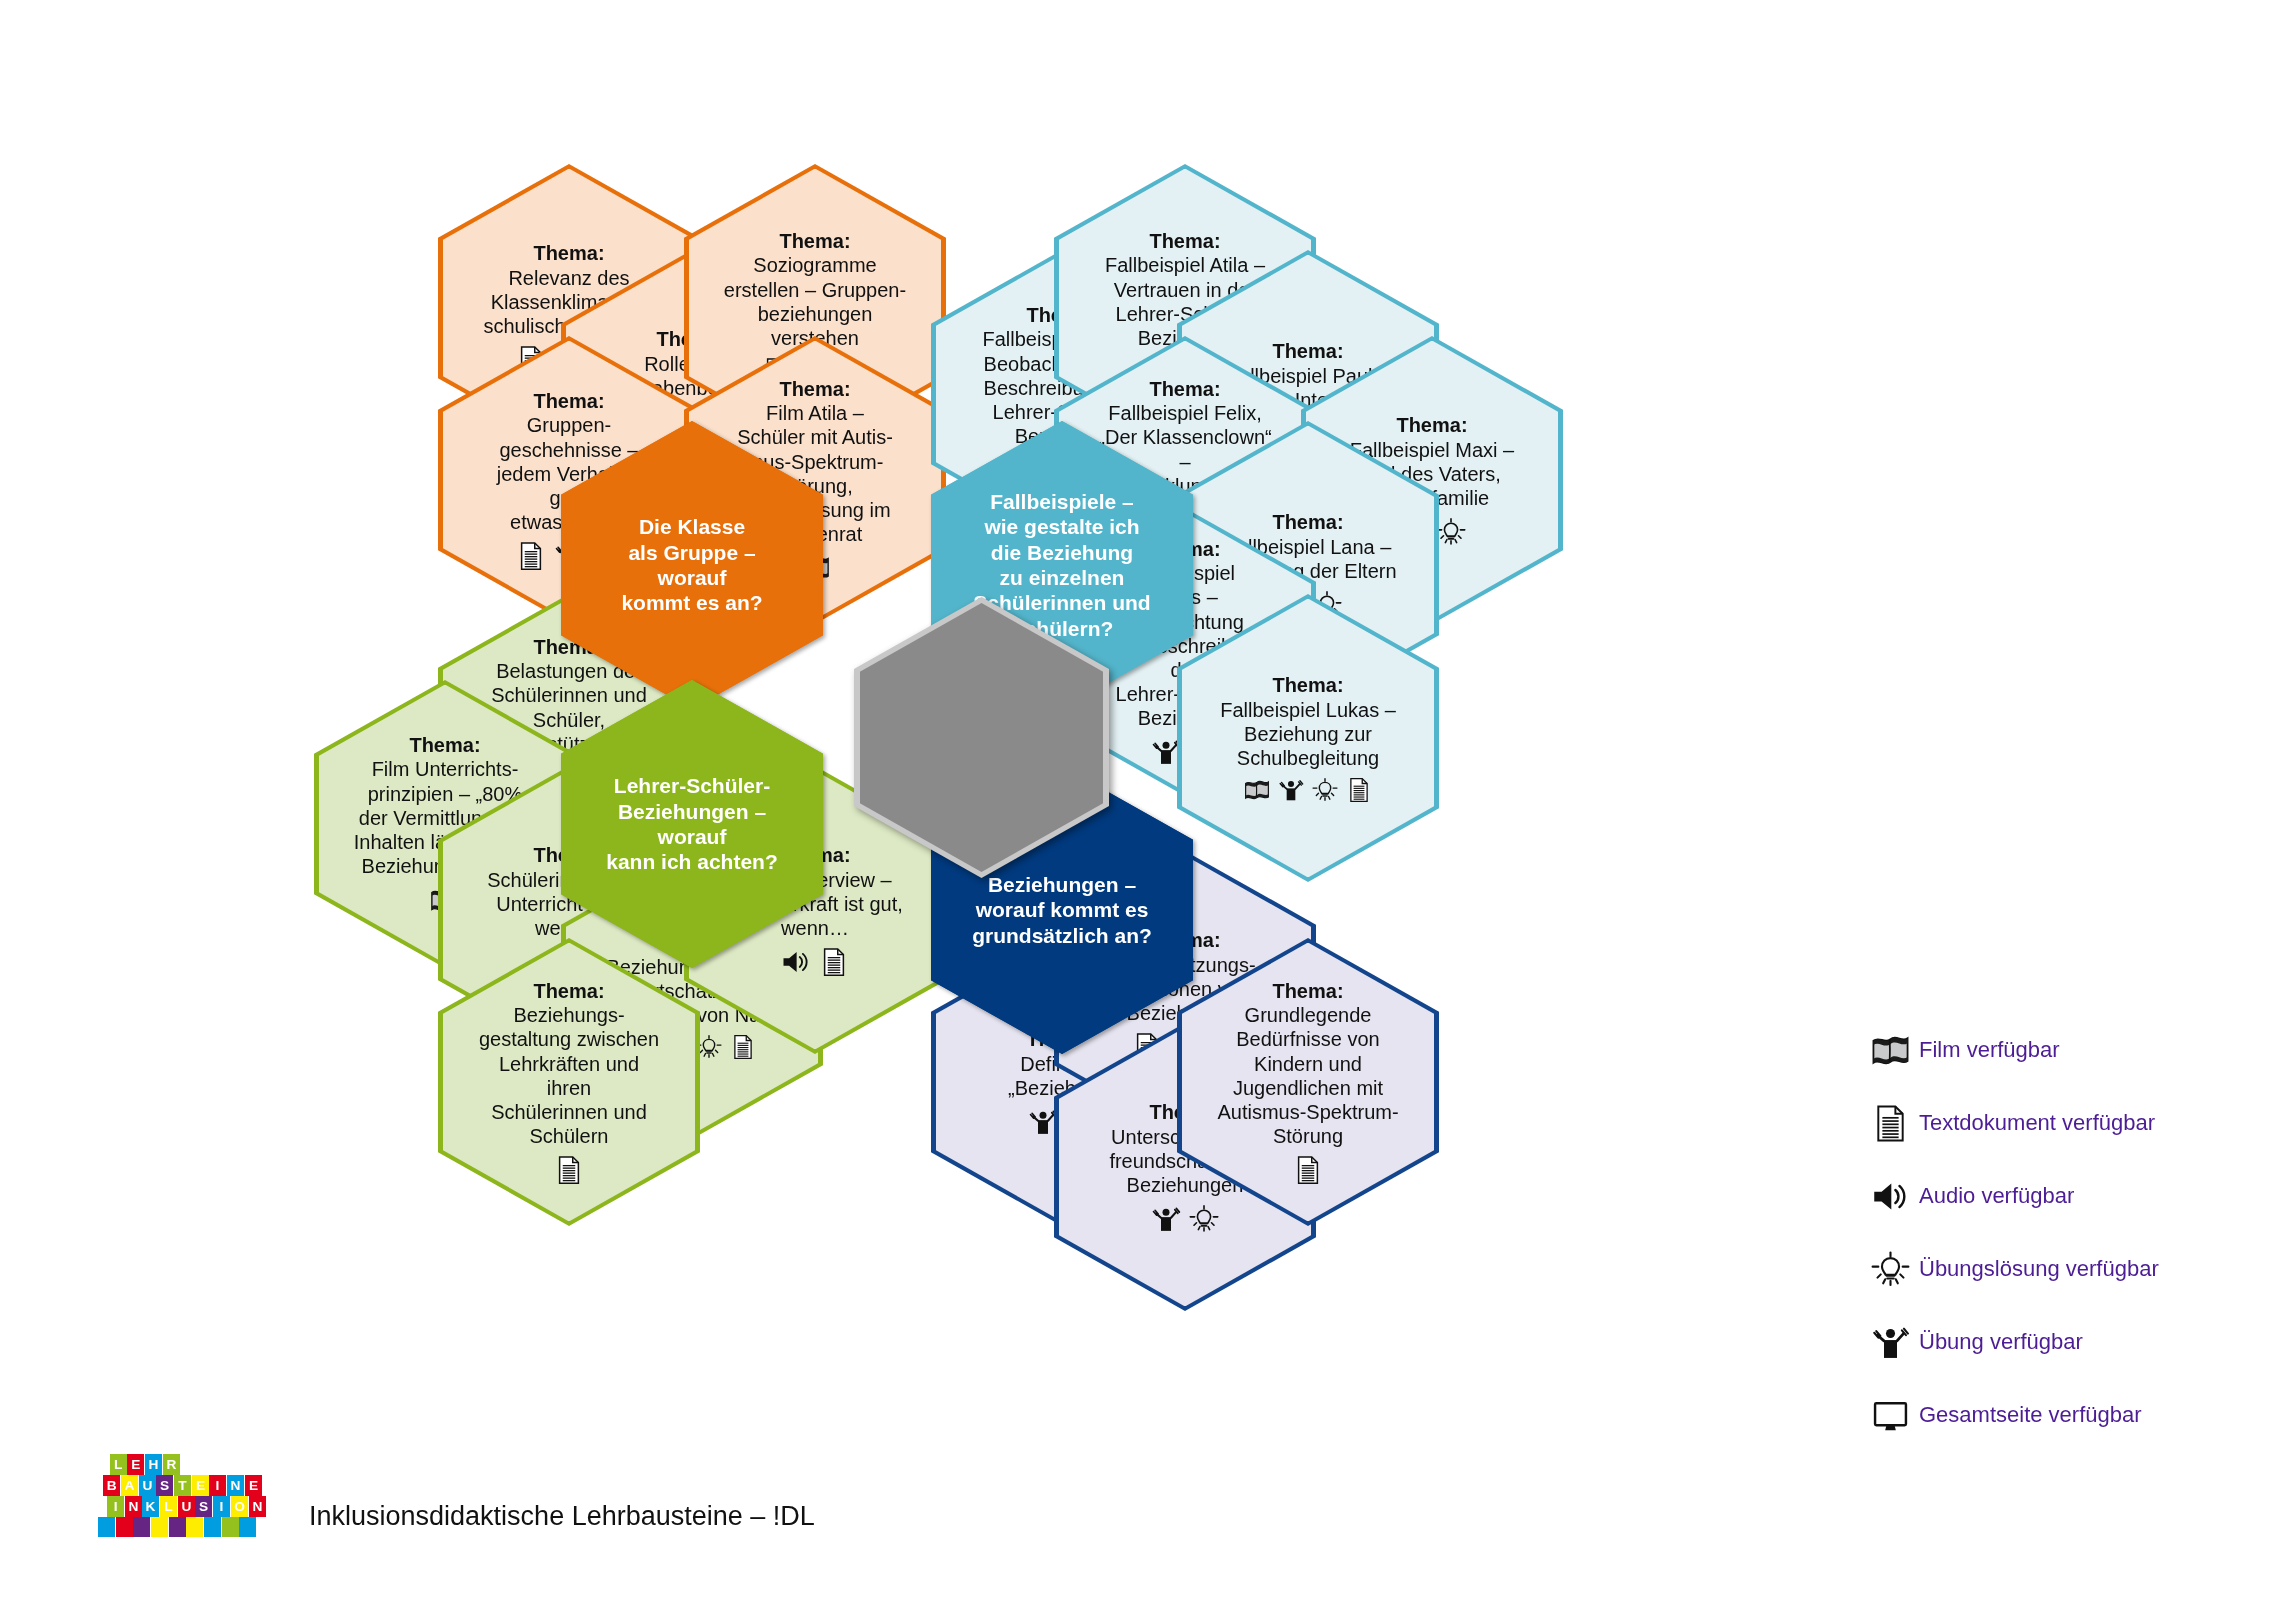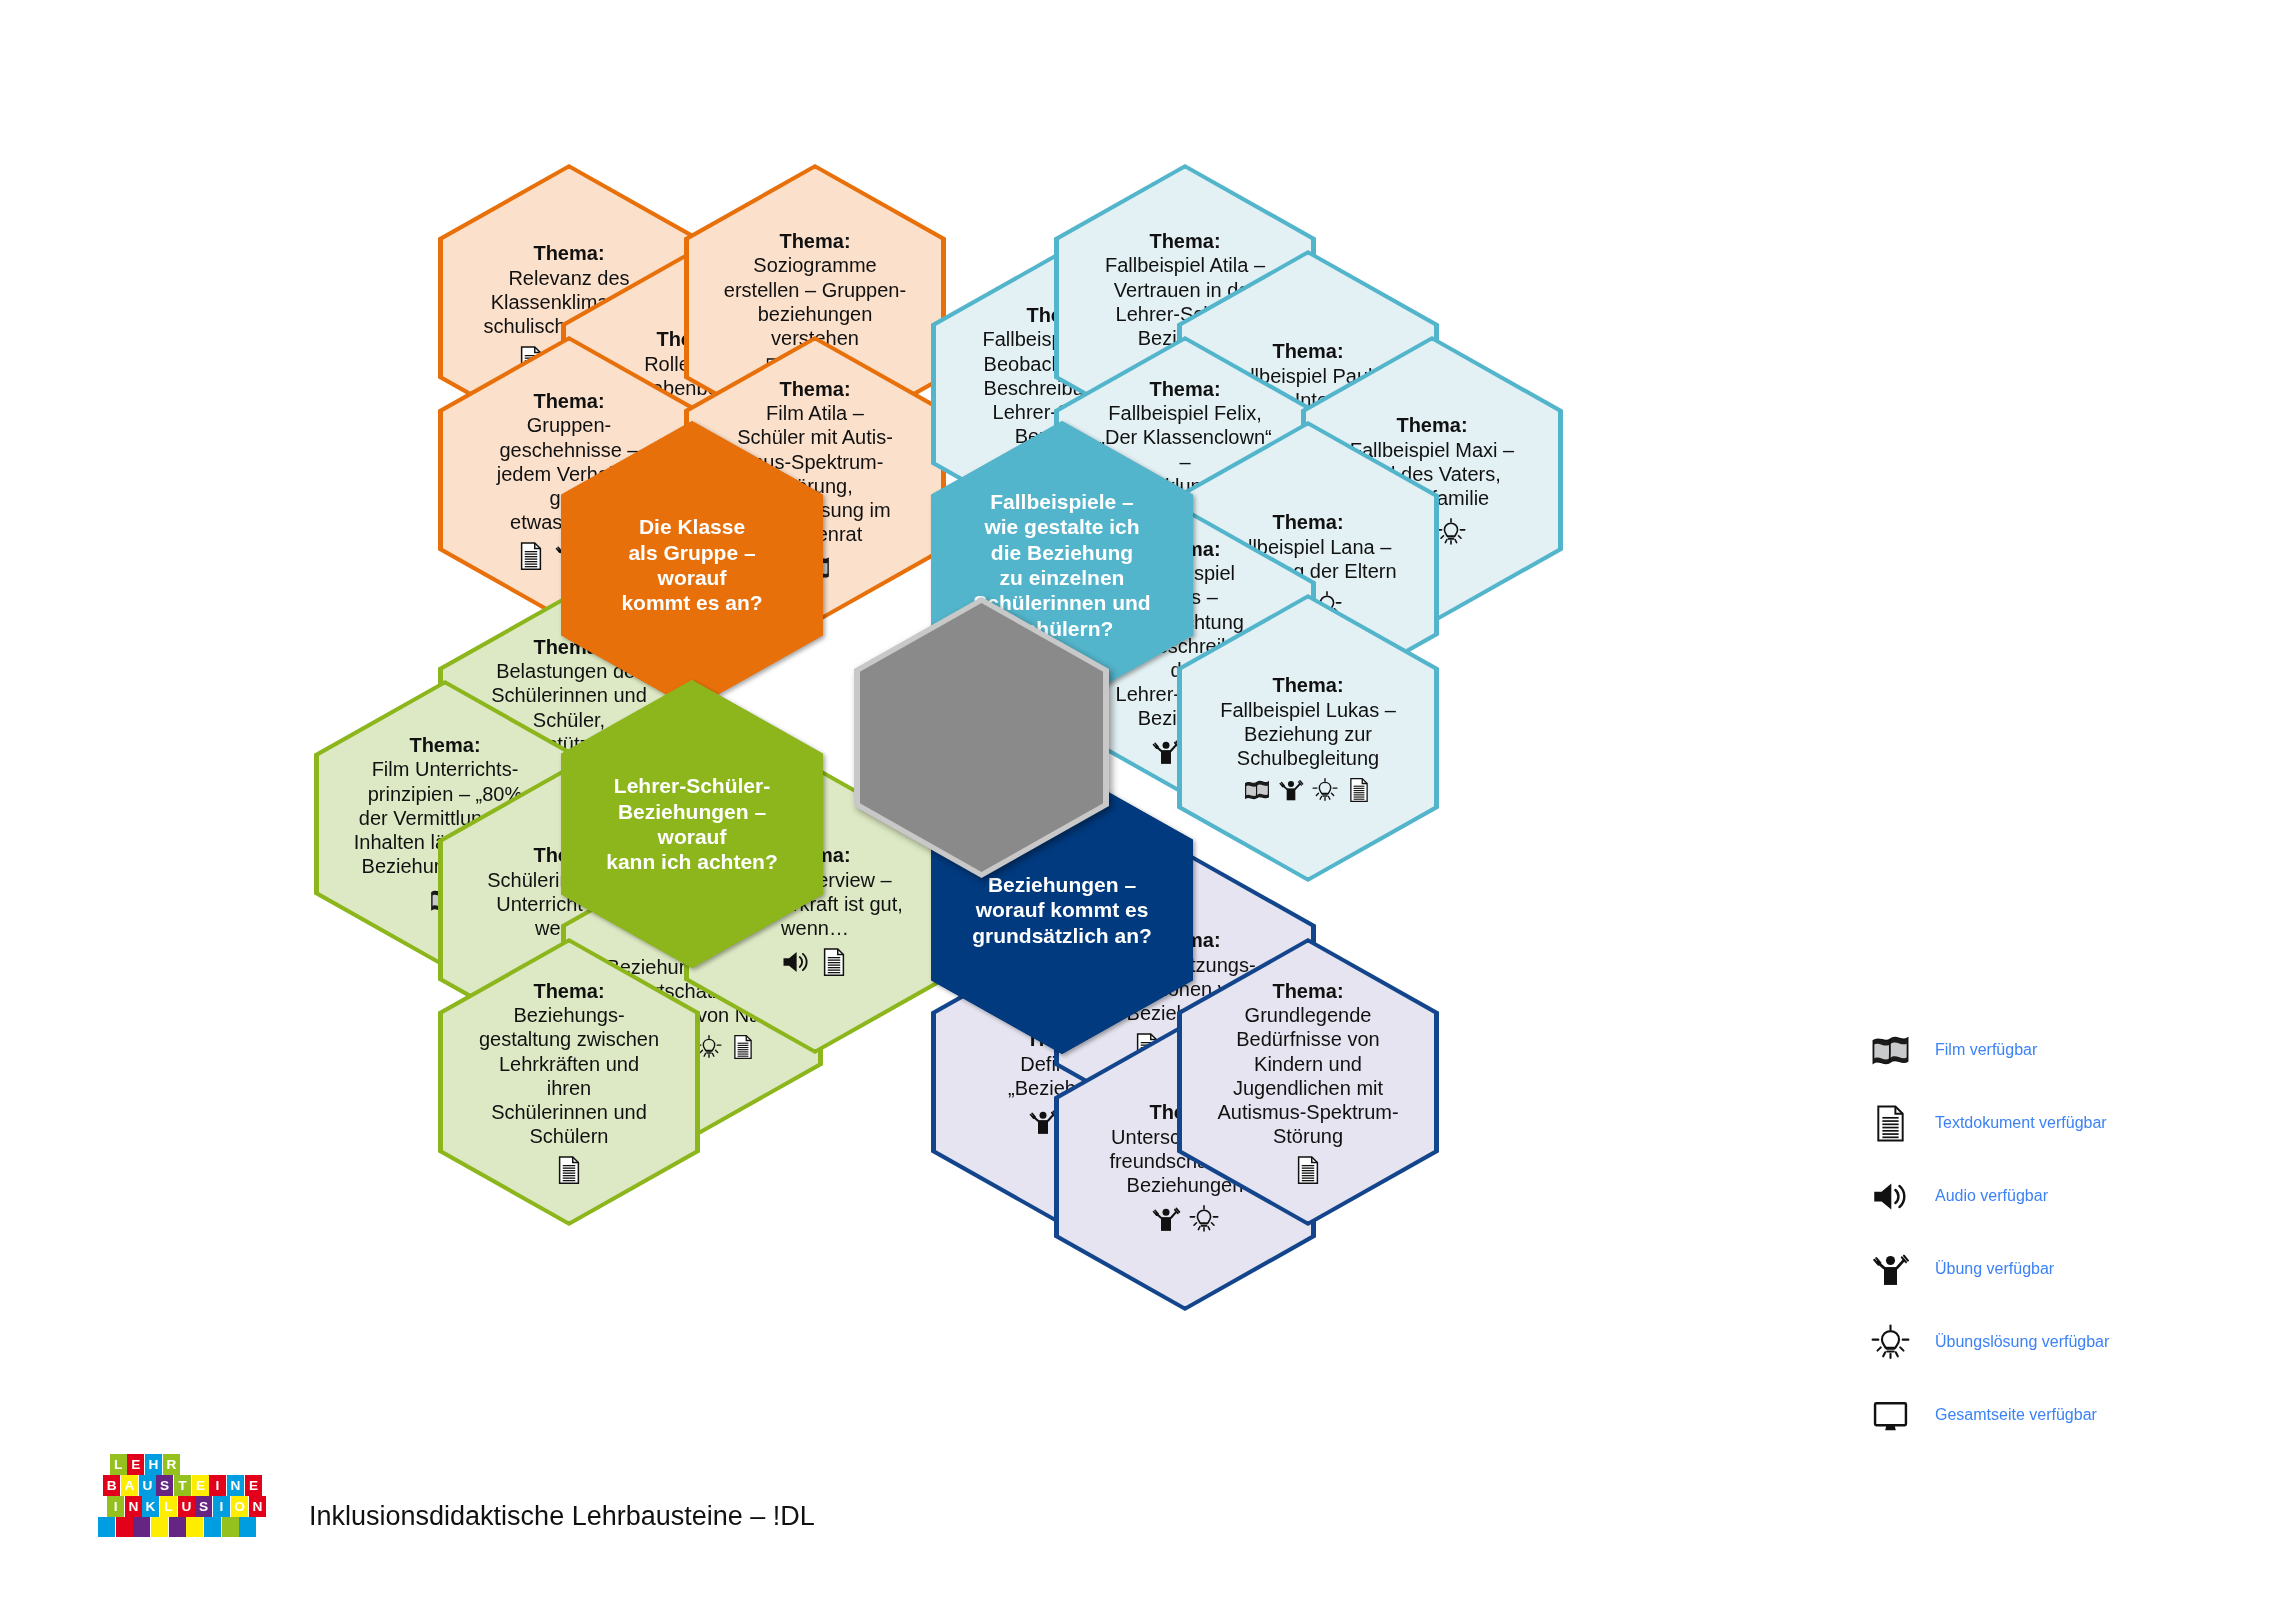--- a/index.html
+++ b/index.html
@@ -17,21 +17,21 @@
   .thema{font-weight:bold;display:block;}
 
   
   .icons{display:flex;align-items:center;justify-content:center;gap:7.9px;margin-top:6.5px;z-index:3;position:relative;}
   .icons svg{display:block;}
 
   
   #legend{position:absolute;left:1862px;top:1021px;width:393px;}
   .legrow{display:flex;align-items:center;height:58px;margin-bottom:15px;}
   .legicon{width:56px;display:flex;align-items:center;justify-content:center;}
-  .legtext{font-size:16px;color:#3b82f6;margin-left:17px;white-space:nowrap;}
+  .legtext{font-size:22px;color:#4c1d95;margin-left:1px;white-space:nowrap;}
 
   
   #footer{position:absolute;left:98px;top:1449px;display:flex;align-items:flex-end;}
   #logo{position:relative;width:177px;height:88px;}
   #logo .blk{position:absolute;display:flex;align-items:center;justify-content:center;
              font-weight:bold;font-size:13.7px;color:#fff;font-family:"Liberation Sans",sans-serif;}
   #footer-text{font-size:27px;color:#111;margin-left:34px;margin-bottom:5.2px;white-space:nowrap;}
 </style>
 </head>
 <body>
@@ -874,42 +874,42 @@
           <path d="M4 18 H13 L25 8 V40 L13 30 H4 Z" fill="#111"></path>
           <path d="M30 16 C35 20 35 28 30 32" stroke="#111" stroke-width="3" fill="none" stroke-linecap="round"></path>
           <path d="M35 11 C43 18 43 30 35 37" stroke="#111" stroke-width="3" fill="none" stroke-linecap="round"></path>
         </svg>
       </div>
       <div class="legtext">Audio verfügbar</div>
     </div>
     <div class="legrow">
       <div class="legicon">
         <svg width="39" height="39" viewBox="0 0 48 48">
+          <path d="M24 10 C30 10 34.5 14.5 34.5 20.5 C34.5 25 31.5 27.5 30 30.5 L18 30.5 C16.5 27.5 13.5 25 13.5 20.5 C13.5 14.5 18 10 24 10 Z" fill="none" stroke="#111" stroke-width="2.6"></path>
+          <path d="M19 31.5 H29 M20 35 H28" stroke="#111" stroke-width="2.6" stroke-linecap="round"></path>
+          <path d="M24 3 V8" stroke="#111" stroke-width="2.6" stroke-linecap="round"></path>
+          <path d="M2 20.5 H9 M39 20.5 H46" stroke="#111" stroke-width="2.6" stroke-linecap="round"></path>
+          <path d="M8 34 L12 30 M40 34 L36 30" stroke="#111" stroke-width="2.6" stroke-linecap="round"></path>
+          <path d="M15 41 L17.5 36 M24 43 V38 M33 41 L30.5 36" stroke="#111" stroke-width="2.6" stroke-linecap="round"></path>
+        </svg>
+      </div>
+      <div class="legtext">Übungslösung verfügbar</div>
+    </div>
+    <div class="legrow">
+      <div class="legicon">
+        <svg width="39" height="39" viewBox="0 0 48 48">
           <circle cx="24" cy="13" r="5.6" fill="#111"></circle>
           <path d="M16 21 H32 V43 H16 Z" fill="#111"></path>
           <path d="M16 22 L8 15" stroke="#111" stroke-width="3.4" stroke-linecap="round"></path>
           <path d="M32 22 L40 13" stroke="#111" stroke-width="3.4" stroke-linecap="round"></path>
           <path d="M4 12 L9 18 M6.5 10 L11.5 16" stroke="#111" stroke-width="2.6" stroke-linecap="round"></path>
           <path d="M38 9 L43 15 M40.5 7 L45.5 13" stroke="#111" stroke-width="2.6" stroke-linecap="round"></path>
         </svg>
       </div>
       <div class="legtext">Übung verfügbar</div>
-    </div>
-    <div class="legrow">
-      <div class="legicon">
-        <svg width="39" height="39" viewBox="0 0 48 48">
-          <path d="M24 10 C30 10 34.5 14.5 34.5 20.5 C34.5 25 31.5 27.5 30 30.5 L18 30.5 C16.5 27.5 13.5 25 13.5 20.5 C13.5 14.5 18 10 24 10 Z" fill="none" stroke="#111" stroke-width="2.6"></path>
-          <path d="M19 31.5 H29 M20 35 H28" stroke="#111" stroke-width="2.6" stroke-linecap="round"></path>
-          <path d="M24 3 V8" stroke="#111" stroke-width="2.6" stroke-linecap="round"></path>
-          <path d="M2 20.5 H9 M39 20.5 H46" stroke="#111" stroke-width="2.6" stroke-linecap="round"></path>
-          <path d="M8 34 L12 30 M40 34 L36 30" stroke="#111" stroke-width="2.6" stroke-linecap="round"></path>
-          <path d="M15 41 L17.5 36 M24 43 V38 M33 41 L30.5 36" stroke="#111" stroke-width="2.6" stroke-linecap="round"></path>
-        </svg>
-      </div>
-      <div class="legtext">Übungslösung verfügbar</div>
     </div>
     <div class="legrow">
       <div class="legicon">
         <svg width="39" height="39" viewBox="0 0 48 48">
           <rect x="5" y="9" width="38" height="27" rx="1.5" fill="#fff" stroke="#111" stroke-width="3"></rect>
           <path d="M19 36 H29 L30.5 42 H17.5 Z" fill="#111"></path>
         </svg>
       </div>
       <div class="legtext">Gesamtseite verfügbar</div>
     </div>

